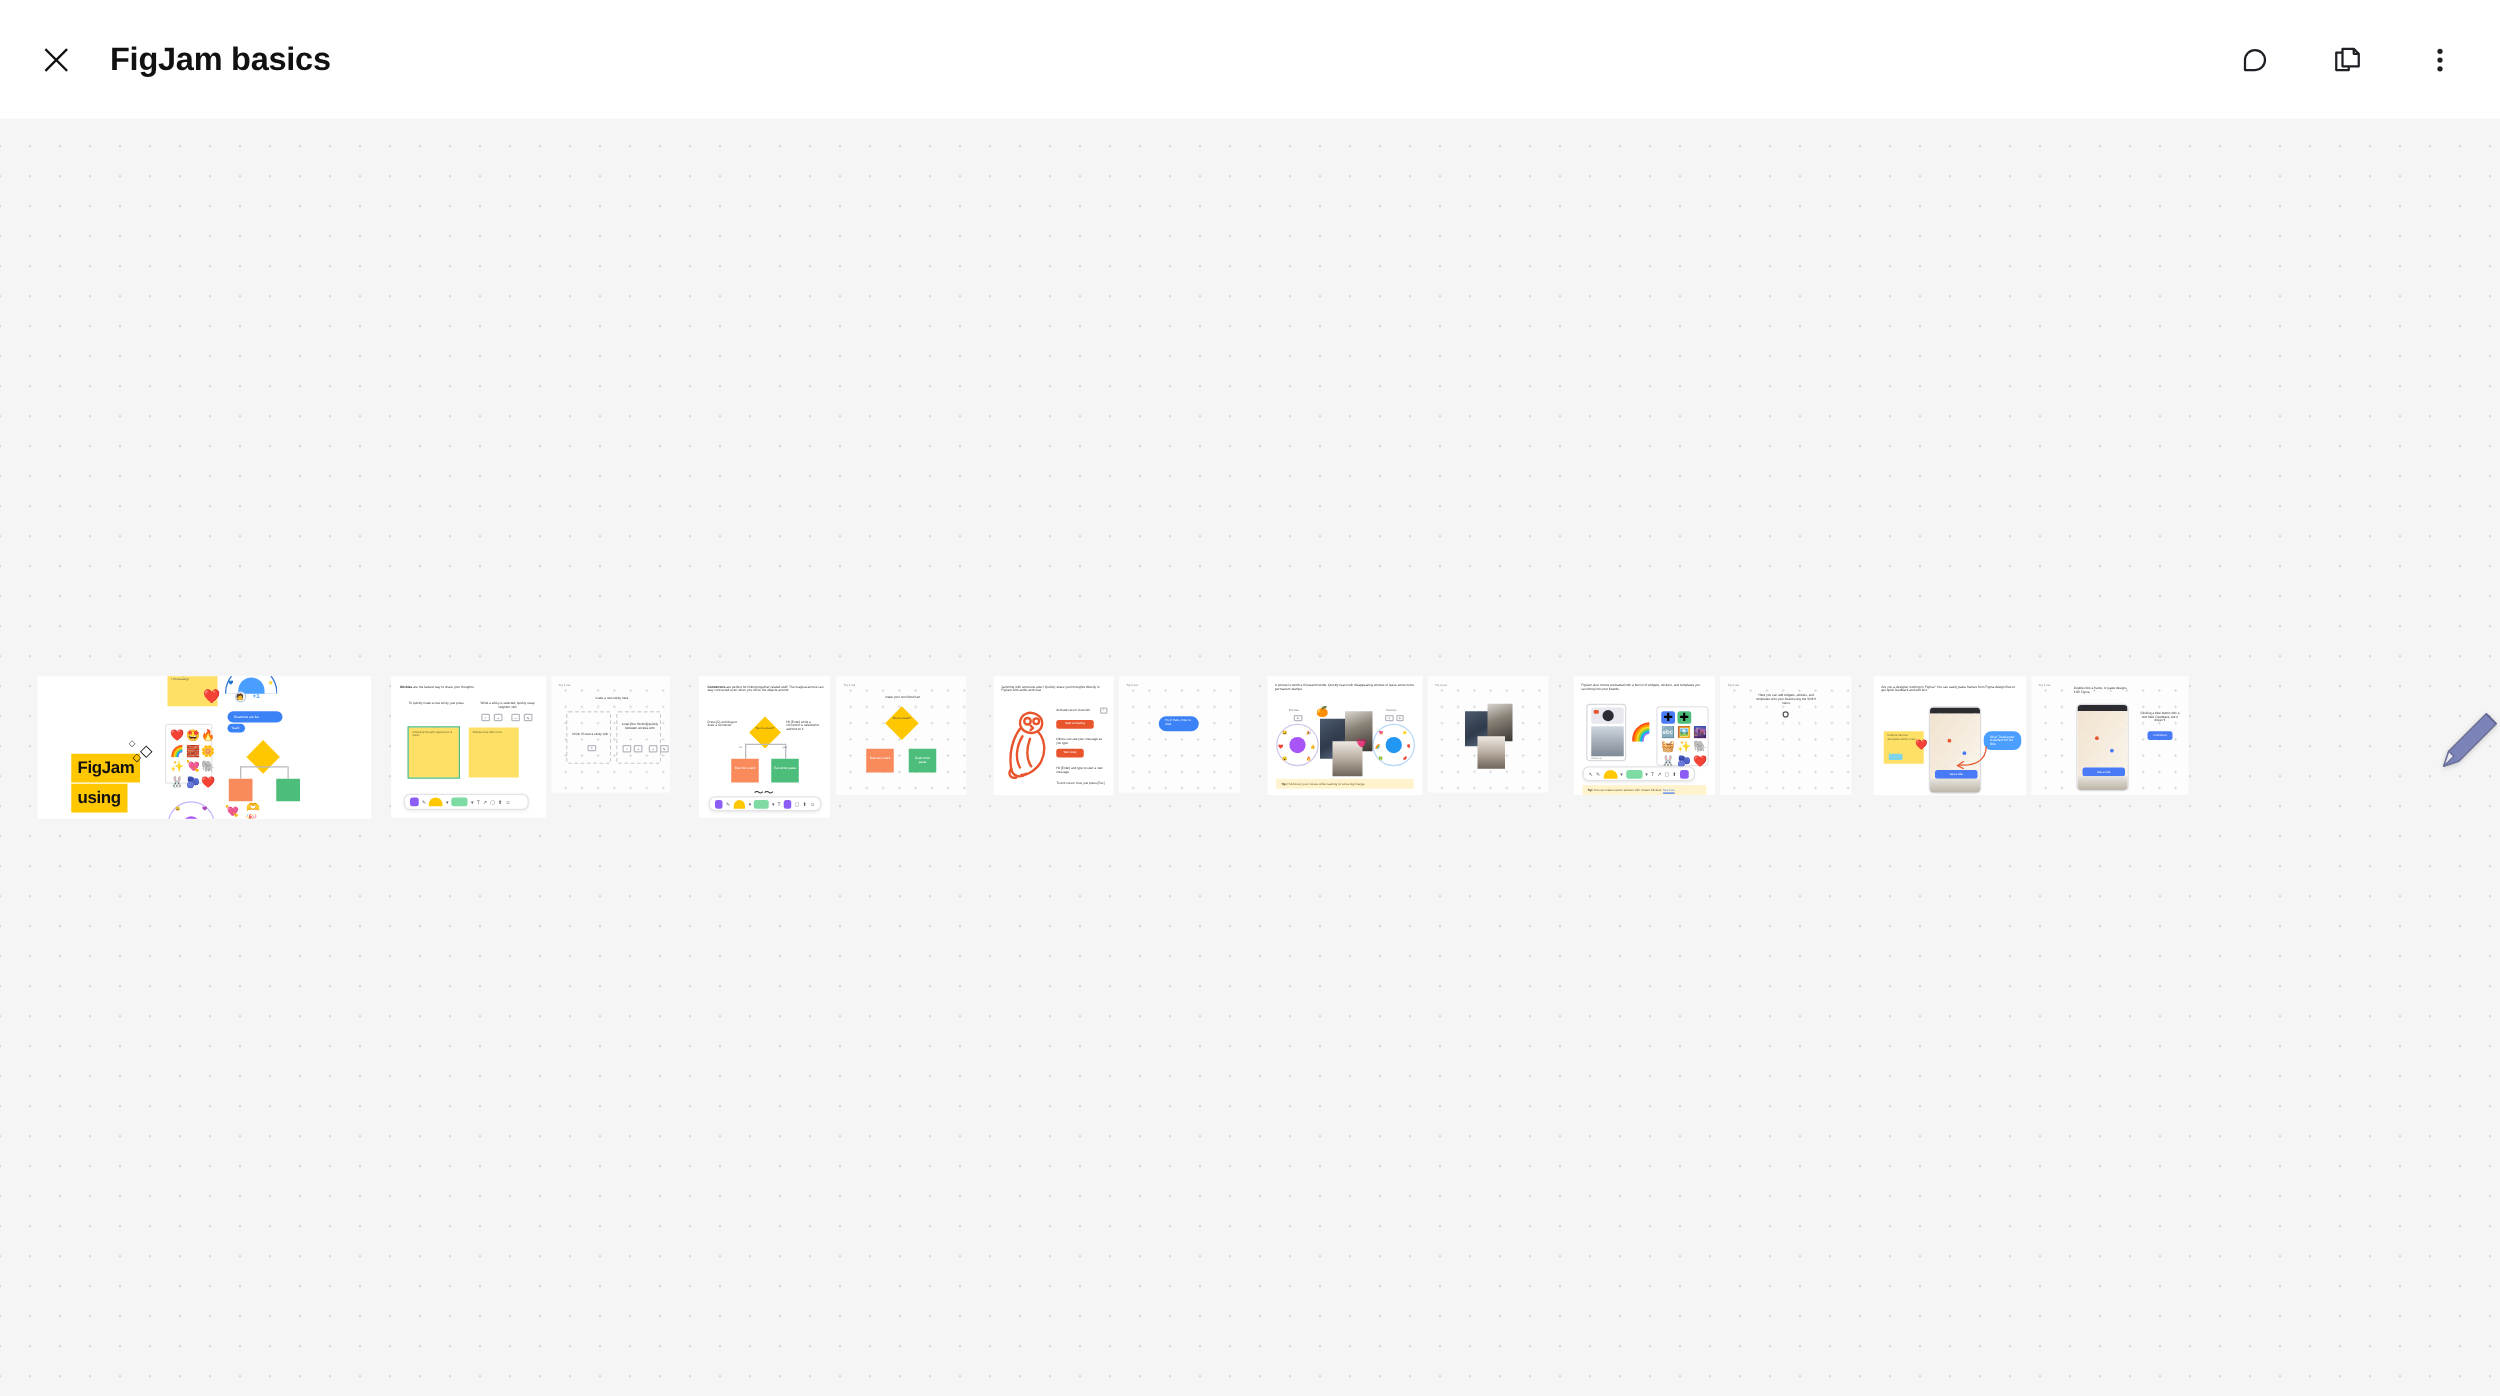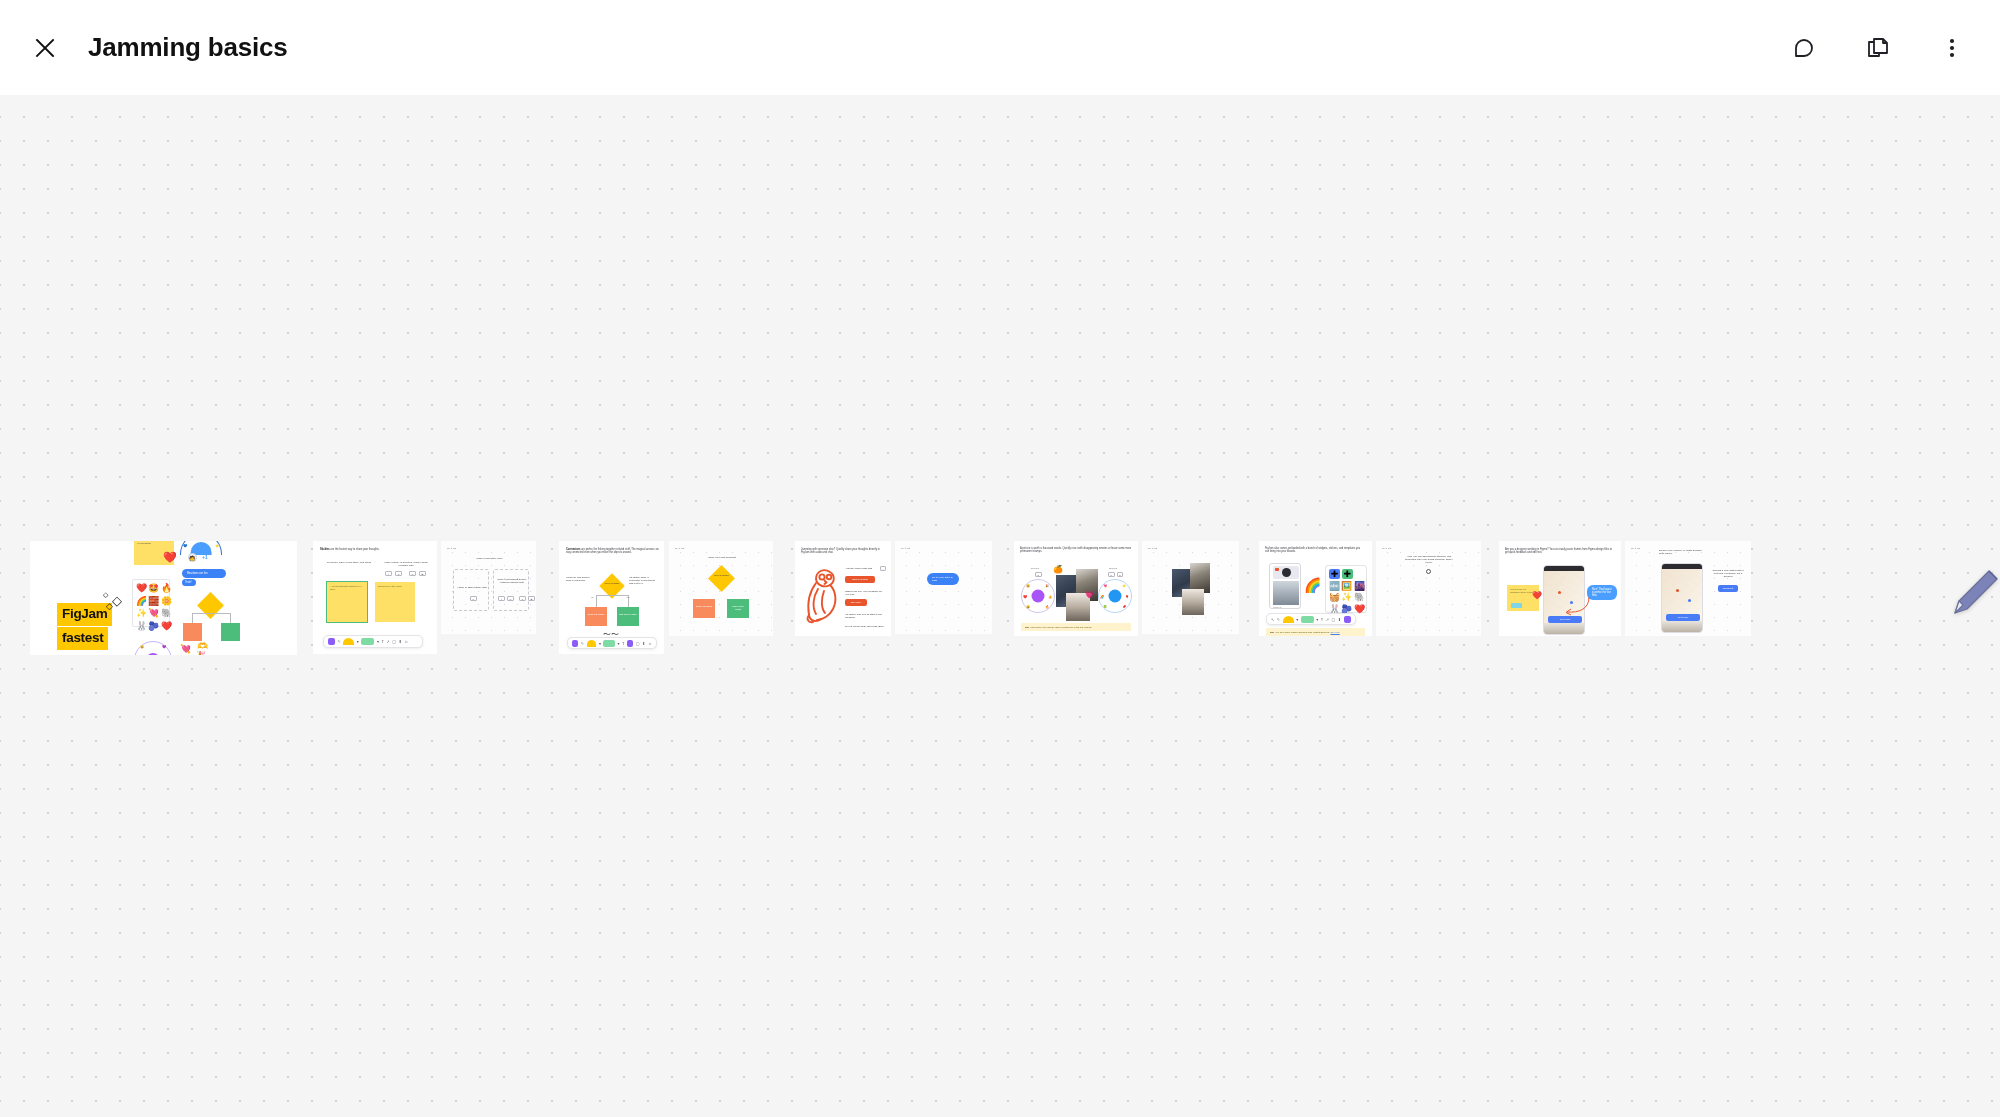--- a/index.html
+++ b/index.html
@@ -221,21 +221,21 @@
 <div id="app">
 
   <div id="header">
 
     <div id="close-btn">
       <svg width="24" height="24" viewBox="0 0 24 24">
         <path d="M4 4 L20 20 M20 4 L4 20" stroke="#111" stroke-width="1.9" fill="none" stroke-linecap="square"></path>
       </svg>
     </div>
 
-    <div id="doc-title">Jamming basics</div>
+    <div id="doc-title">FigJam basics</div>
 
     <div id="header-actions">
 
       <div class="hdr-icon">
         <svg width="26" height="26" viewBox="0 0 26 26">
           <path d="M5 13 A8 8 0 1 1 13 21 L5 21 Z" fill="none" stroke="#1f1f25" stroke-width="1.8" stroke-linejoin="round"></path>
         </svg>
       </div>
 
       <div class="hdr-icon">
@@ -260,21 +260,21 @@
 
     <div id="slide-strip">
 
       <div class="slide-group" style="margin-left:30px;">
         <div class="frame f-title">
 
           <div class="tw" style="left:27px; top:38px;">
             <div class="ylabel">FigJam</div>
           </div>
           <div class="tw" style="left:27px; top:62px;">
-            <div class="ylabel">fastest</div>
+            <div class="ylabel">using</div>
           </div>
           <span class="sparkle" style="left:76px; top:60px; font-size:9px;">◇</span>
           <span class="sparkle" style="left:82px; top:52px; font-size:13px;">◇</span>
           <span class="sparkle" style="left:73px; top:50px; font-size:7px;">◇</span>
 
           <div class="pix-note" style="left:104px; top:-4px; width:40px; height:28px;">
             <div>• Fleeting</div>
               <div>• Processing!</div>
           </div>
           <span style="position:absolute; left:133px; top:10px; font-size:11px;">❤️</span>

